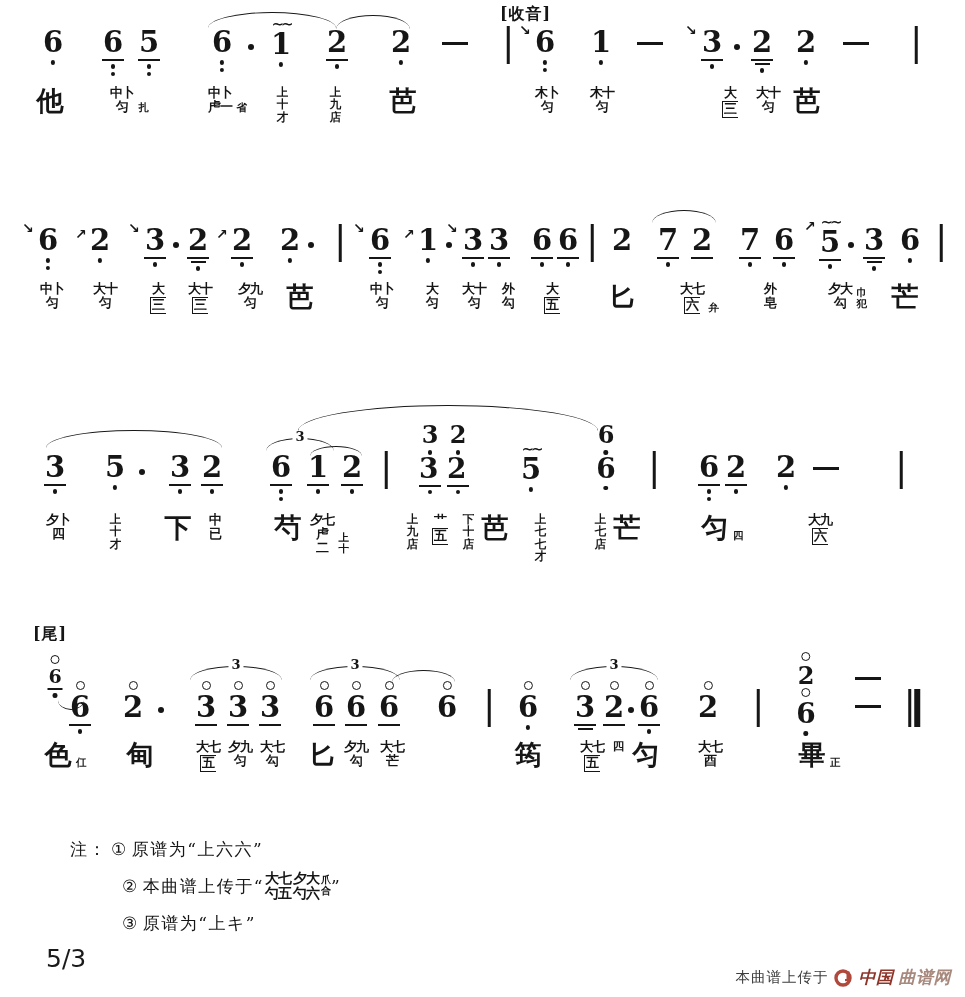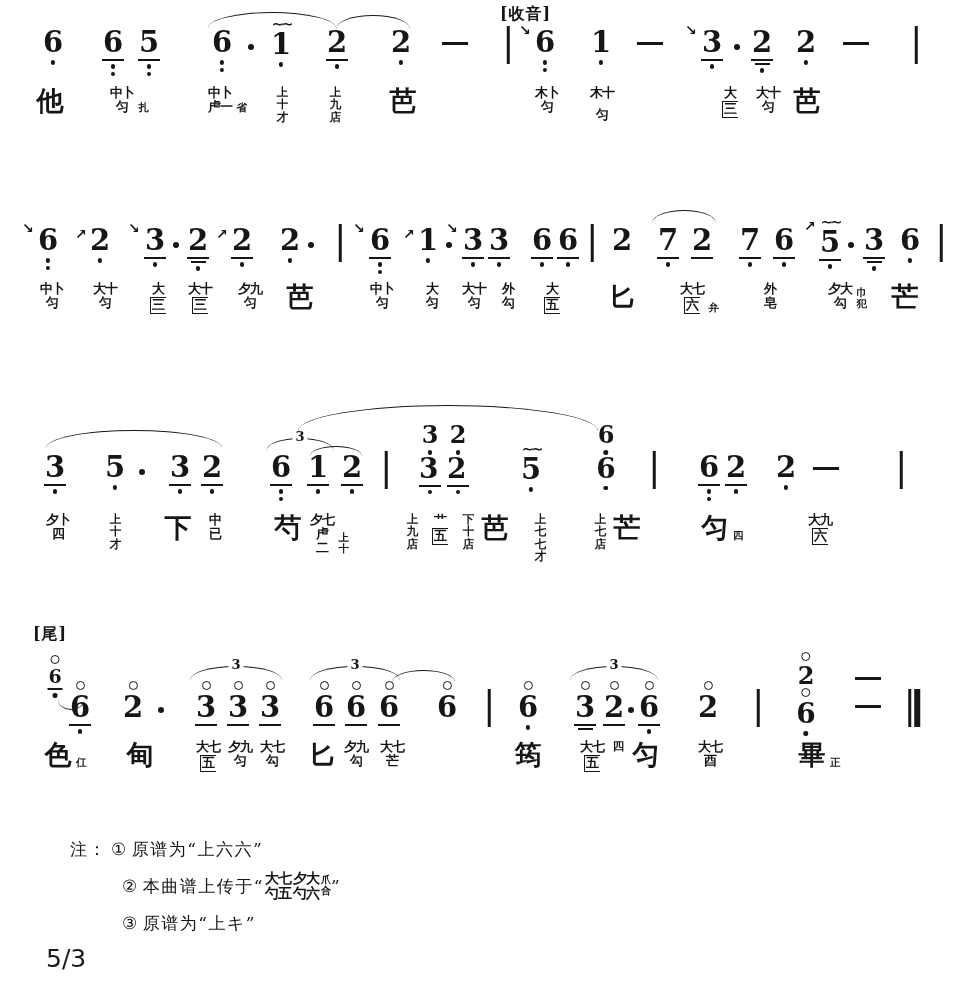--- a/index.html
+++ b/index.html
@@ -180,21 +180,21 @@
         <span class="trow">九</span>
         <span class="trow">店</span>
       </div>
       <div class="tab" style="left: 403px; top: 86px;">
         <span class="trow bigch">芭</span>
       </div>
       <div class="tab" style="left: 547px; top: 86px;">
         <span class="trow">木卜</span>
         <span class="trow">匀</span>
       </div>
-      <div class="tab" style="left: 602px; top: 86px; gap: 8px;">
+      <div class="tab" style="left: 602px; top: 86px;">
         <span class="trow">木十</span>
         <span class="trow">匀</span>
       </div>
       <div class="tab" style="left: 730px; top: 86px;">
         <span class="trow">大</span>
         <span class="trow boxed">三</span>
       </div>
       <div class="tab" style="left: 768px; top: 86px;">
         <span class="trow">大十</span>
         <span class="trow">匀</span>
@@ -819,13 +819,25 @@
         </span>
         <span>”</span>
       </div>
       <div class="nline">
         <span style="width: 52px; display: inline-block;"></span>
         <span class="nmark">③</span>
         <span>原谱为“上キ”</span>
       </div>
     </div>
   <div class="pagenum">5/3</div>
+  <div class="footer">
+    <span class="fup">本曲谱上传于</span>
+    <span style="display:inline-flex;">
+      <svg width="20" height="20" viewBox="0 0 20 20">
+        <circle cx="9" cy="10" r="7" fill="none" stroke="#b0493c" stroke-width="3.4"></circle>
+        <rect x="12.5" y="3.5" width="3" height="9" fill="#b0493c"></rect>
+        <rect x="11" y="11" width="6" height="2.2" fill="#b0493c"></rect>
+      </svg>
+    </span>
+    <span class="brand b1">中国</span>
+    <span class="brand b2">曲谱网</span>
+  </div>
 </div>
 
 </body></html>

